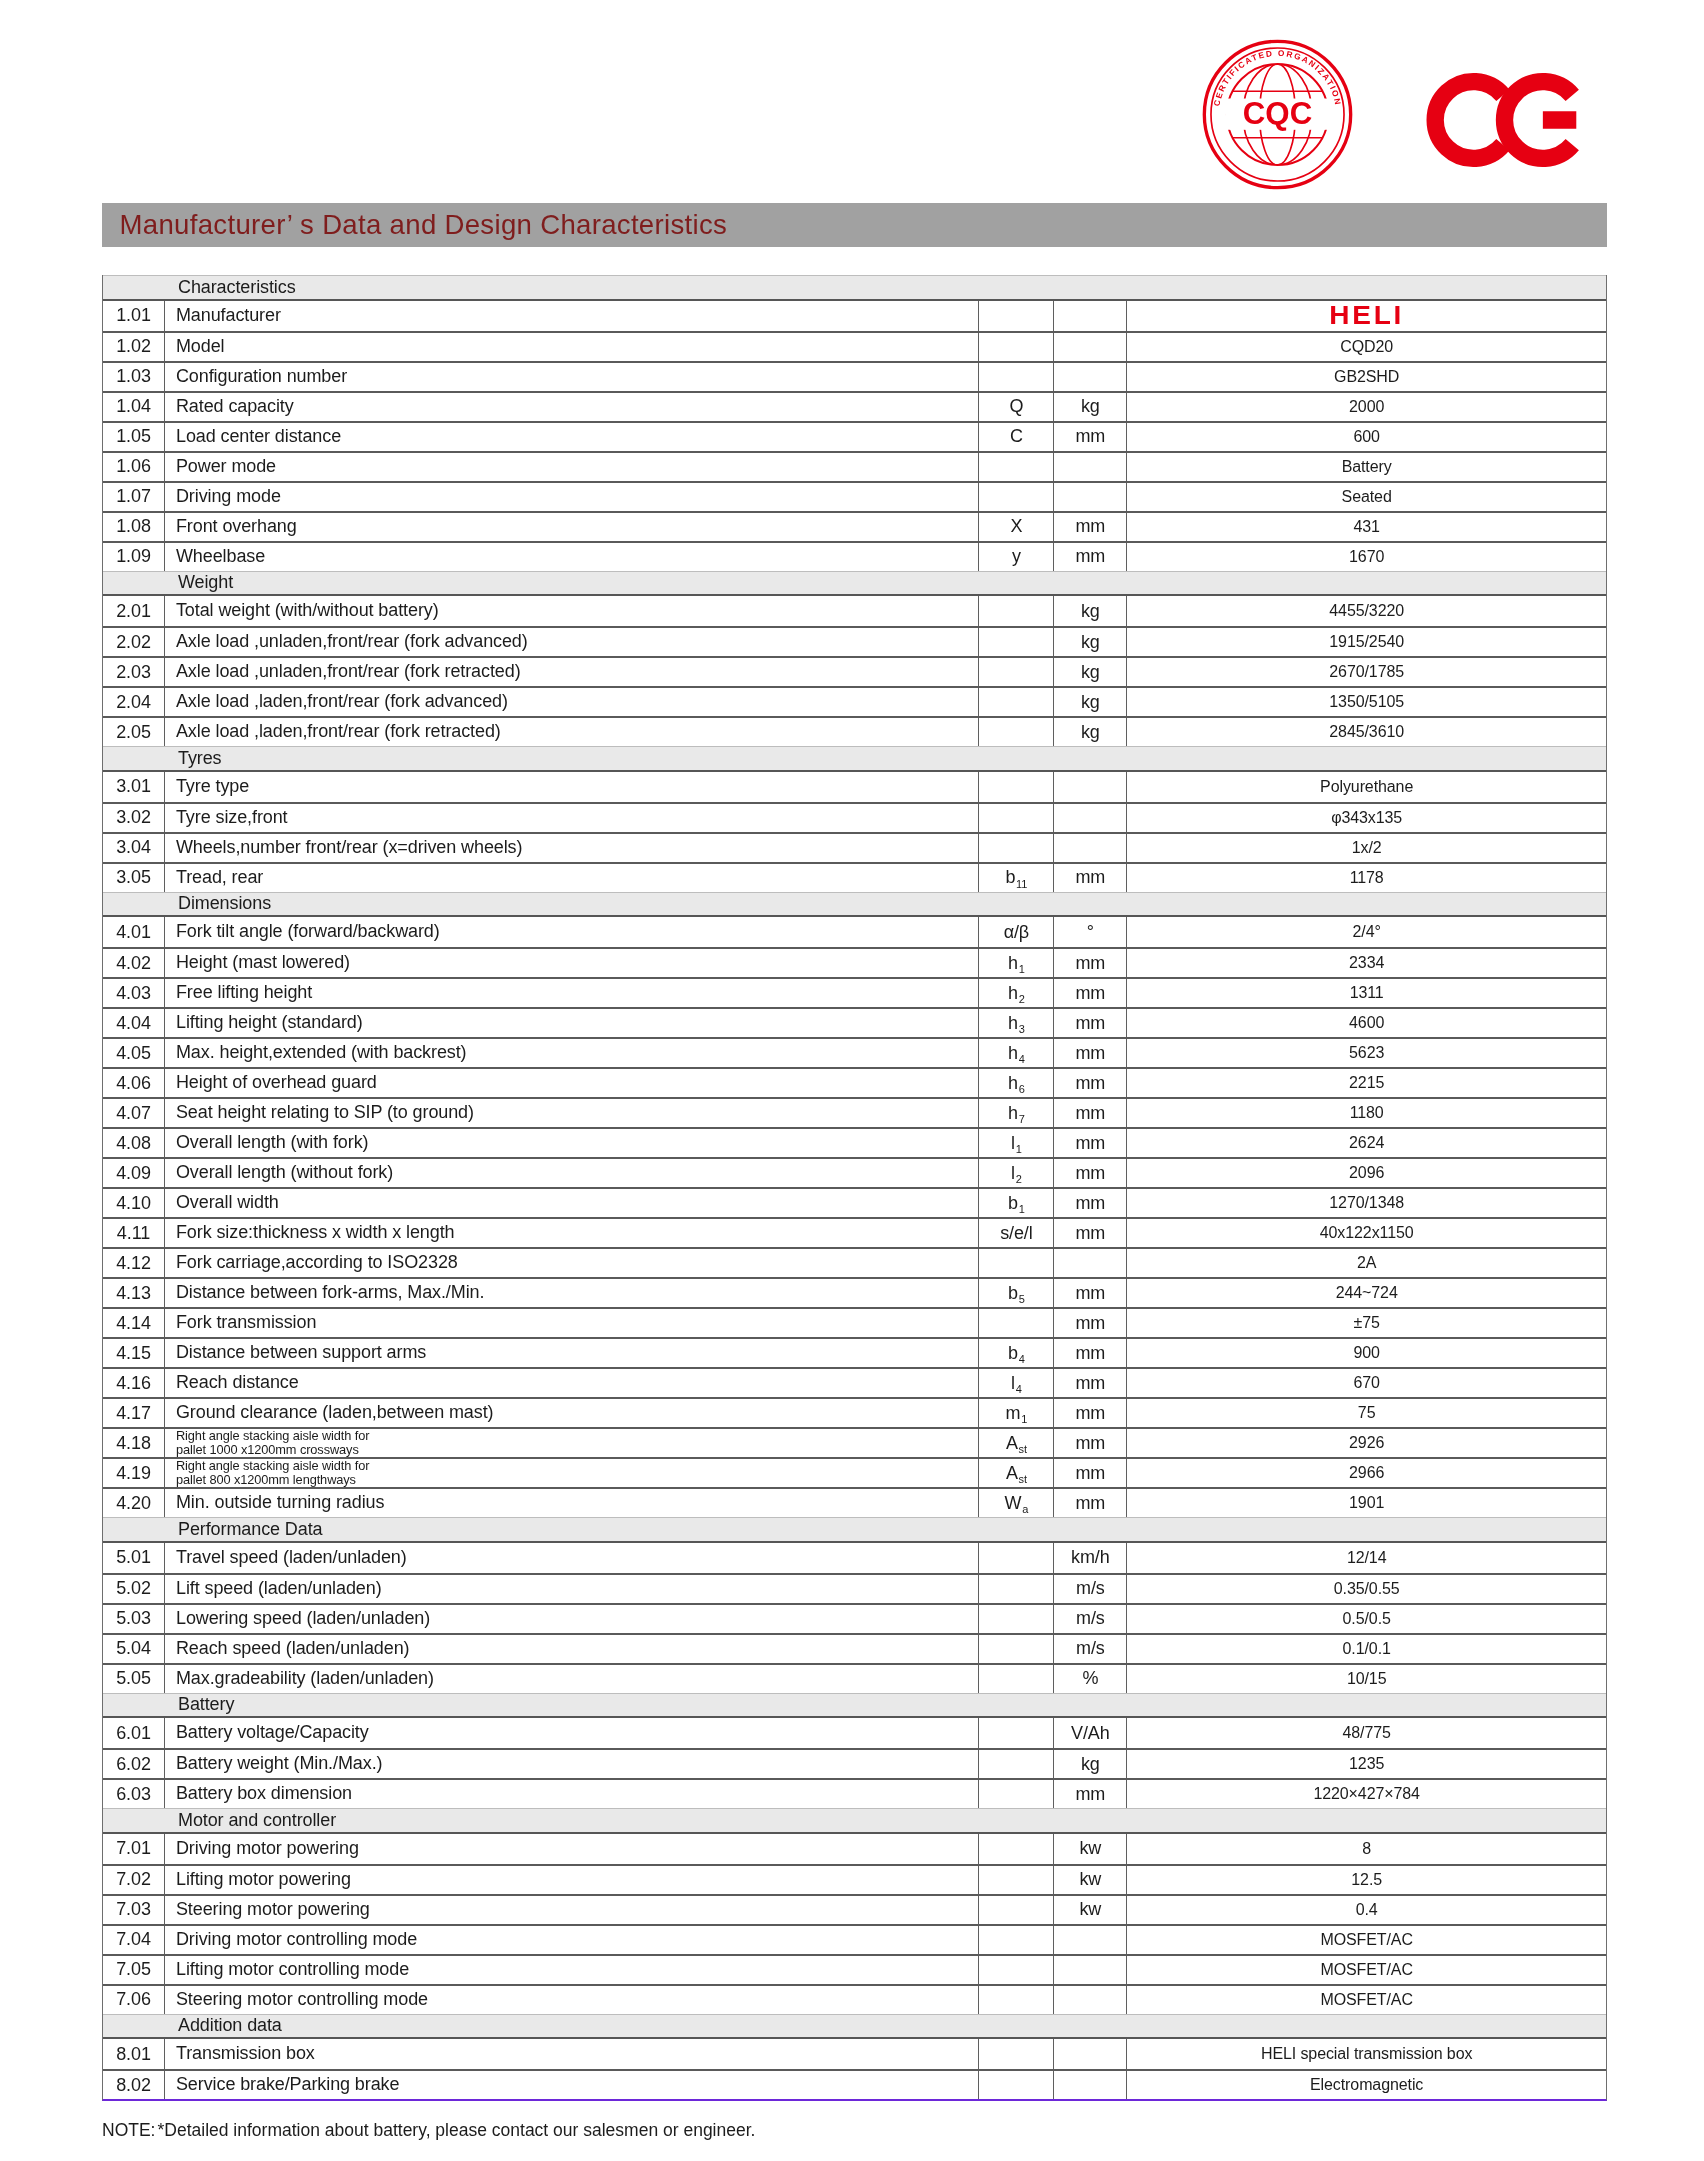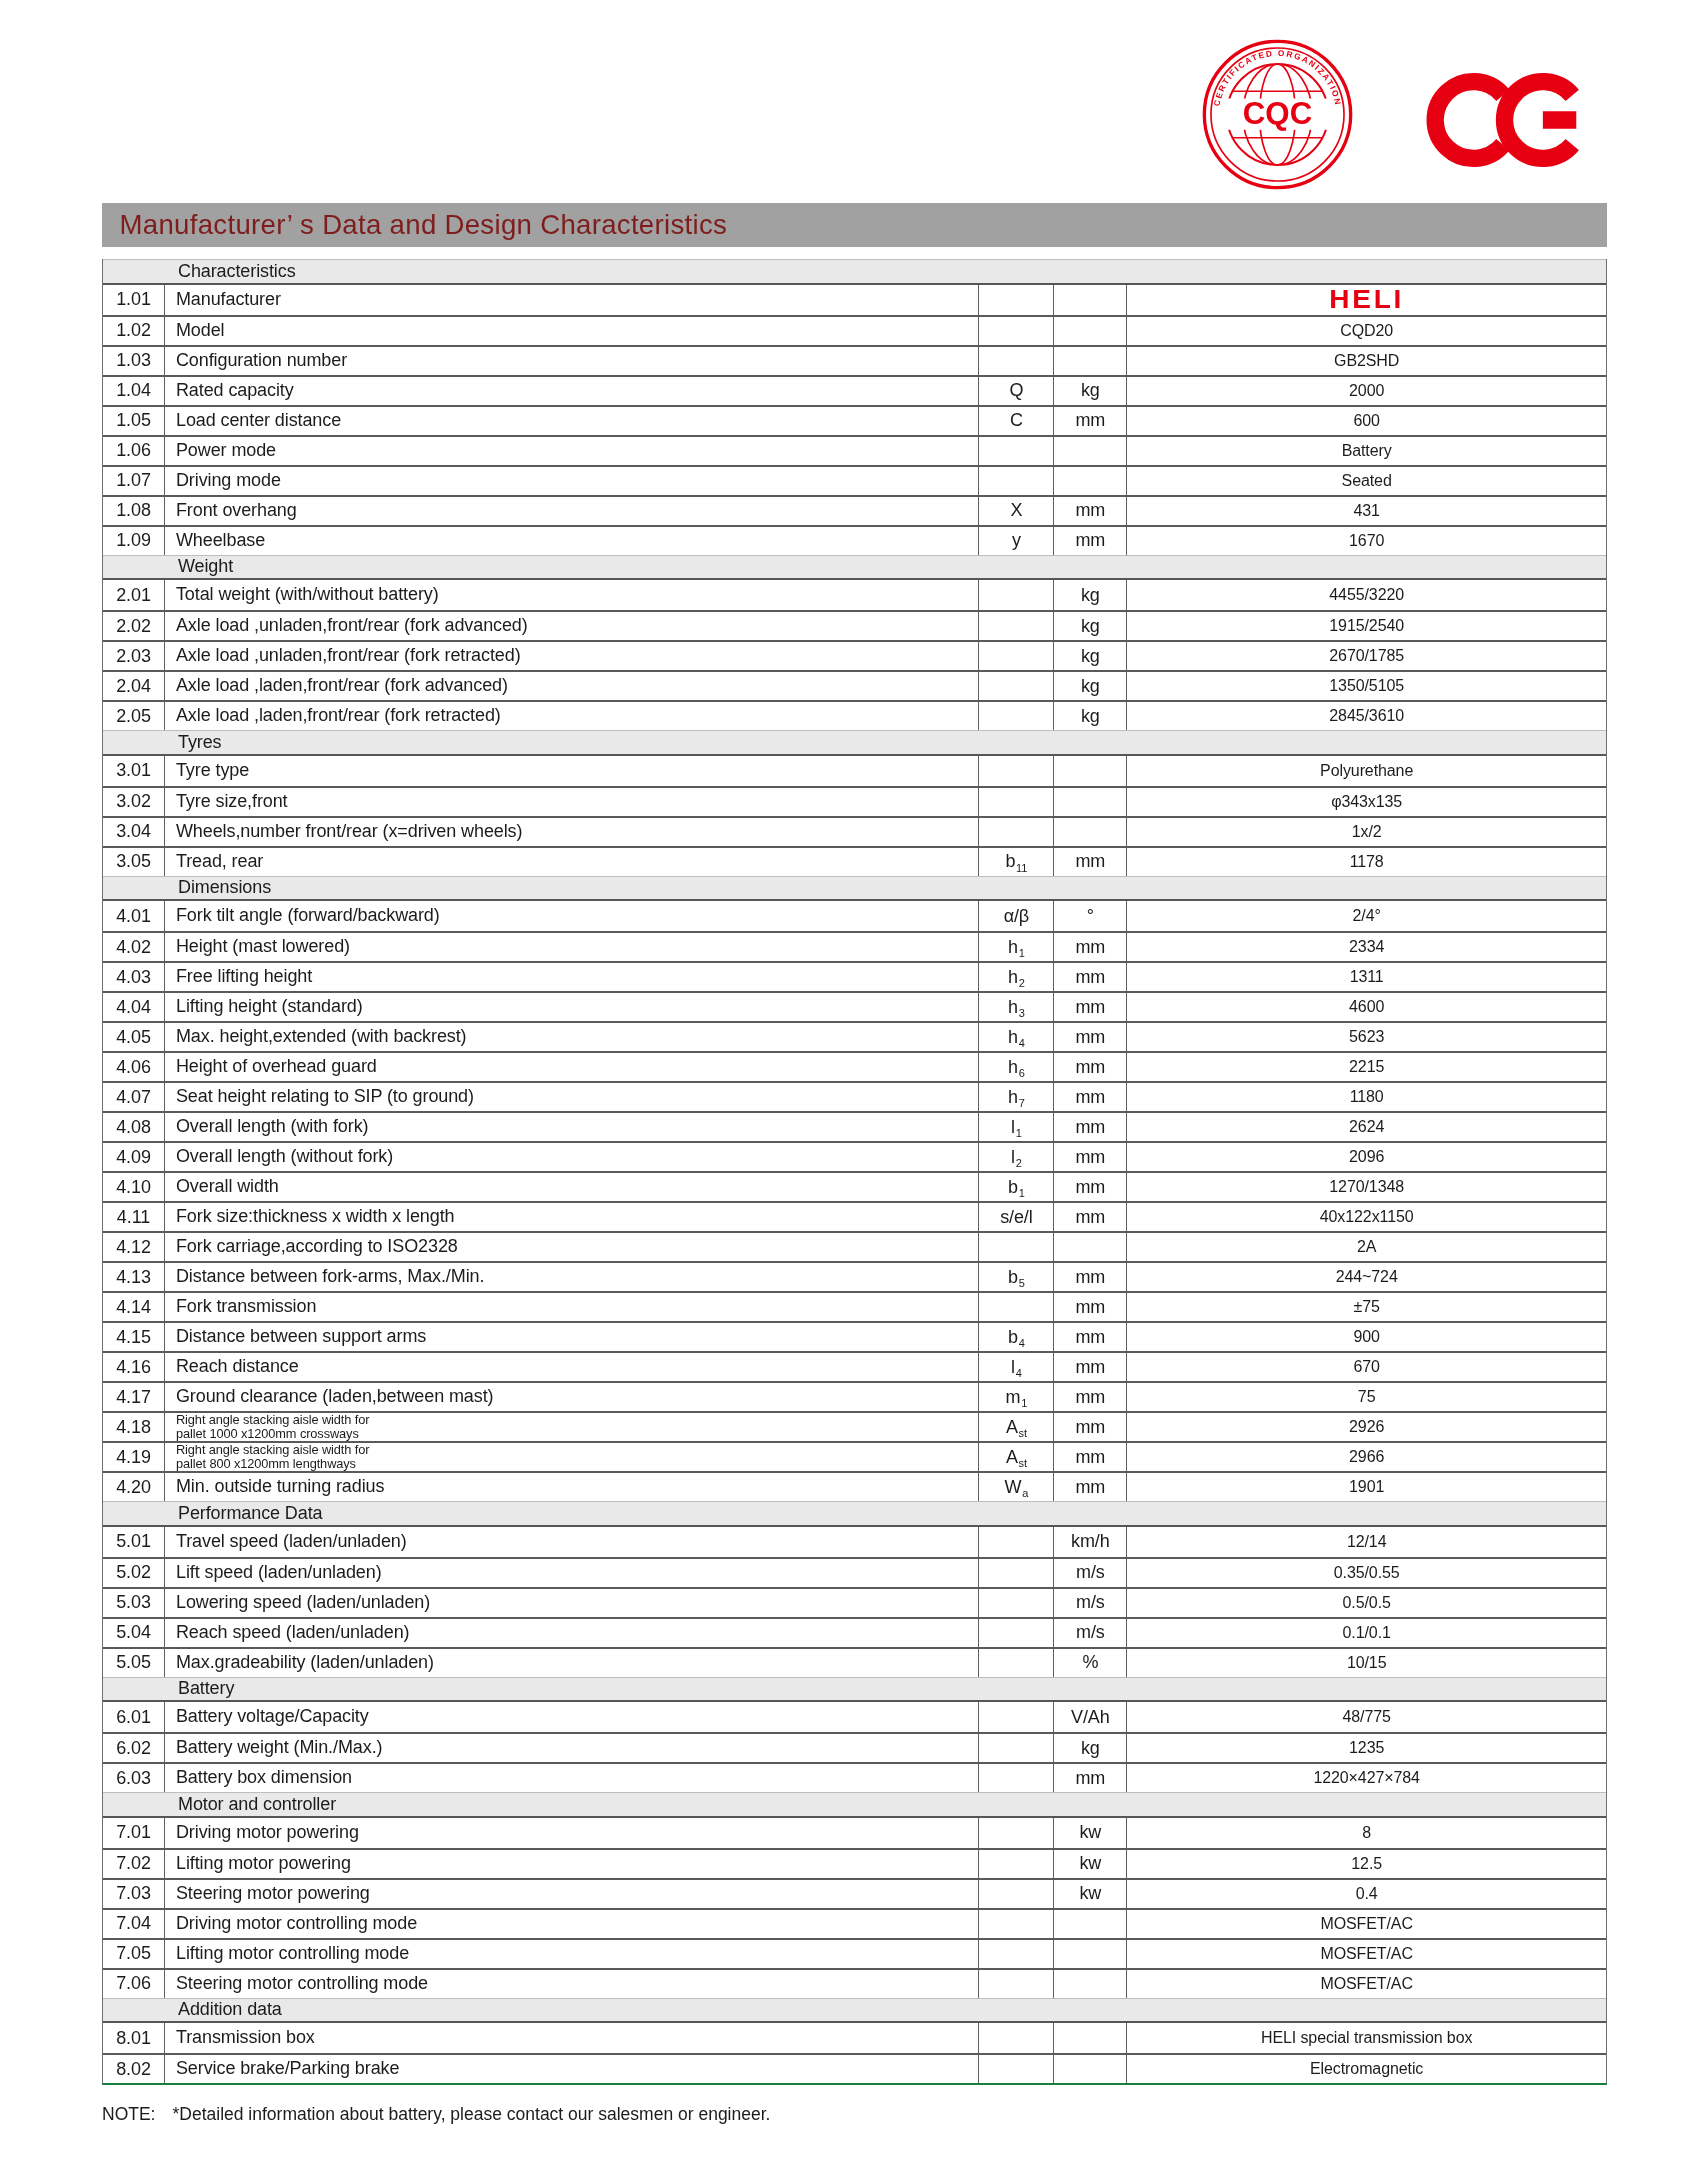--- a/index.html
+++ b/index.html
@@ -17,24 +17,24 @@
   .logo-ce{position:absolute;left:1424px;top:67px;width:156px;height:108px;}
   
   .content{position:absolute;left:102px;top:203px;width:1505px;}
   .title-bar{
     height:44px;background:#a1a1a1;display:flex;align-items:center;
     padding-left:17.5px;box-sizing:border-box;
   }
   .title-text{color:#7f1d1d;font-size:27.6px;font-weight:normal;letter-spacing:0.3px;}
   
   .spec-table{
-    margin-top:12px;
+    margin-top:28px;
     border-left:1.3px solid #6e6e6e;
     border-right:1.3px solid #6e6e6e;
-    border-bottom:2px solid #15803d;
+    border-bottom:2px solid #6d28d9;
   }
   .section-row{
     height:25.5px;background:#e9e9e9;display:flex;align-items:center;
     border-top:1.3px solid #bdbdbd;border-bottom:2px solid #565656;
     box-sizing:border-box;
   }
   .section-label{margin-left:75px;font-size:18px;letter-spacing:-0.1px;}
   .row{display:flex;height:30px;box-sizing:border-box;background:#fff;justify-content:flex-end;}
   .row + .row{border-top:2px solid #5a5a5a;}
   .cell{
@@ -53,21 +53,21 @@
   .small-label .desc-line{font-size:12.8px;line-height:1.1;}
   .sym-base{font-size:18px;}
   .sym-sub{font-size:11px;position:relative;top:6px;margin-left:0.7px;}
   .value-text{font-size:16px;}
   .heli-logo{
     color:#e60012;font-size:28px;font-weight:bold;letter-spacing:2.7px;
     transform:scaleY(0.92);
   }
   
   .note{margin-top:19px;font-size:17.5px;display:flex;}
-  .note-label{margin-right:17px;}
+  .note-label{margin-right:2px;}
 </style>
 </head>
 <body>
 
 <div class="page">
 
   <div class="logo-cqc">
     <svg viewBox="0 0 230 230" width="153" height="153">
       <defs>
         <clipPath id="globeClip">

